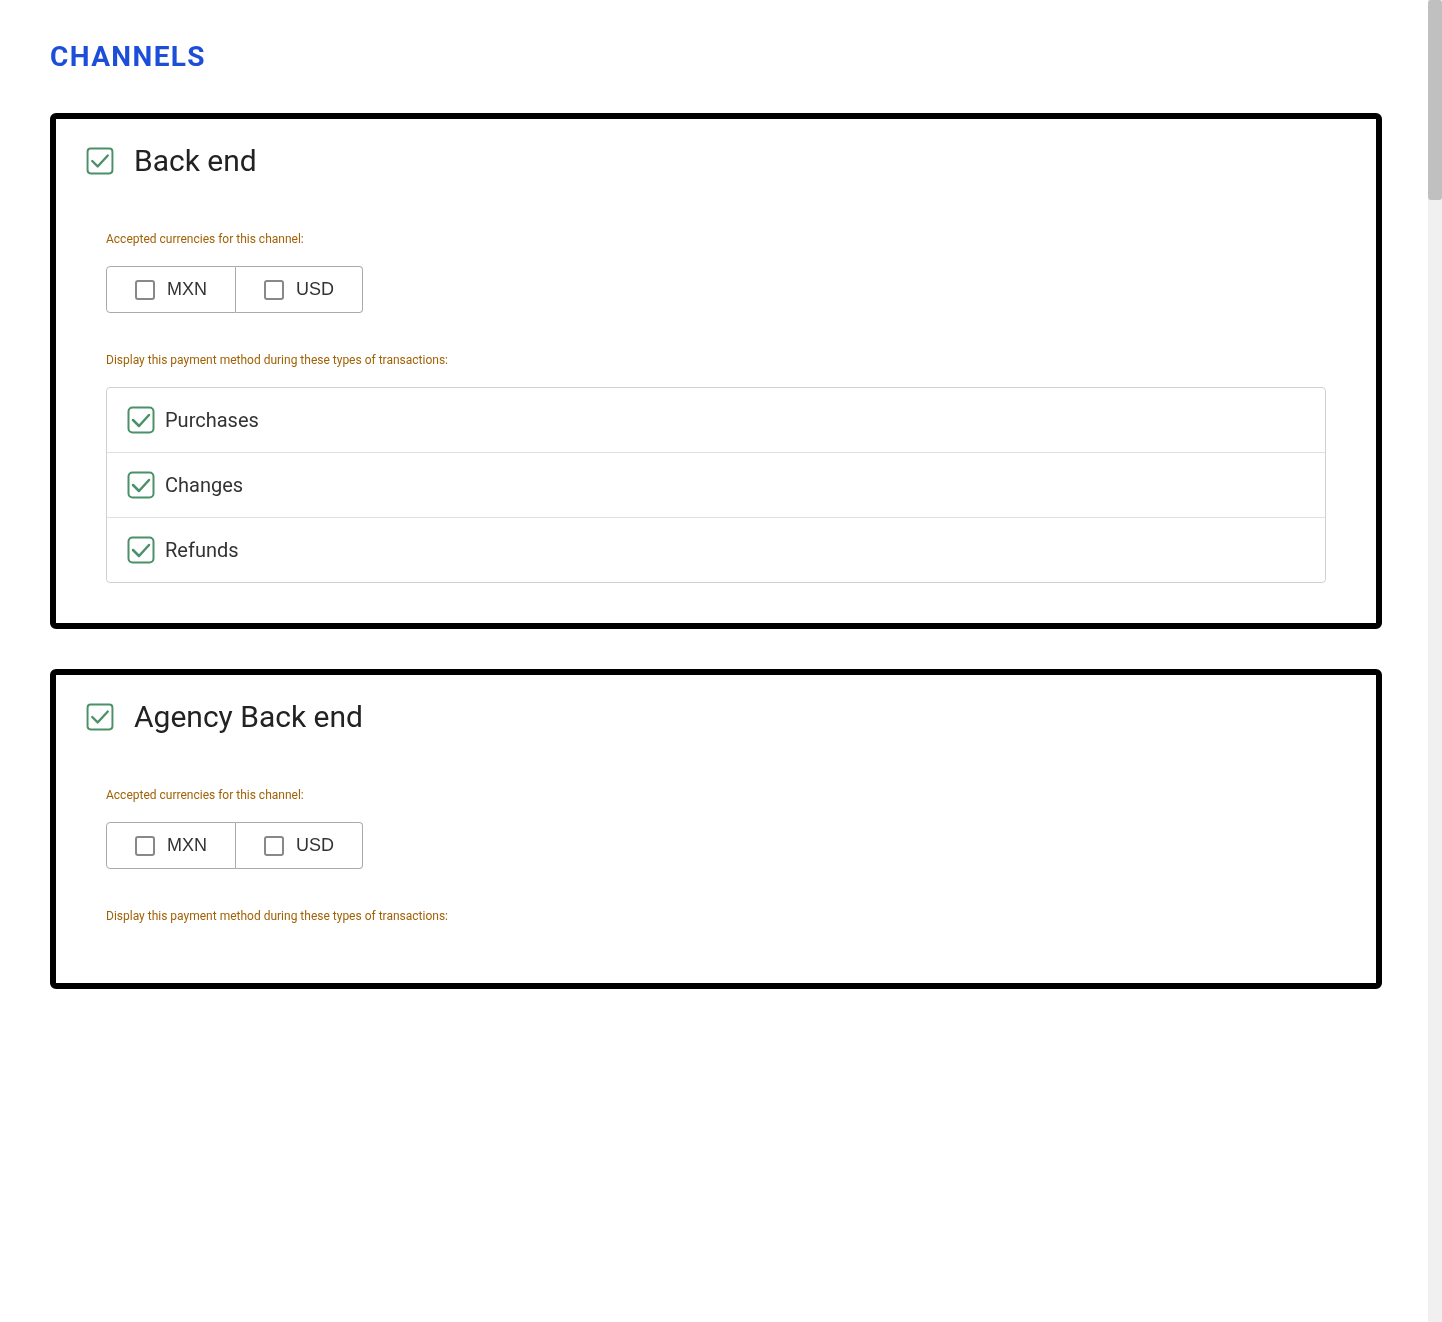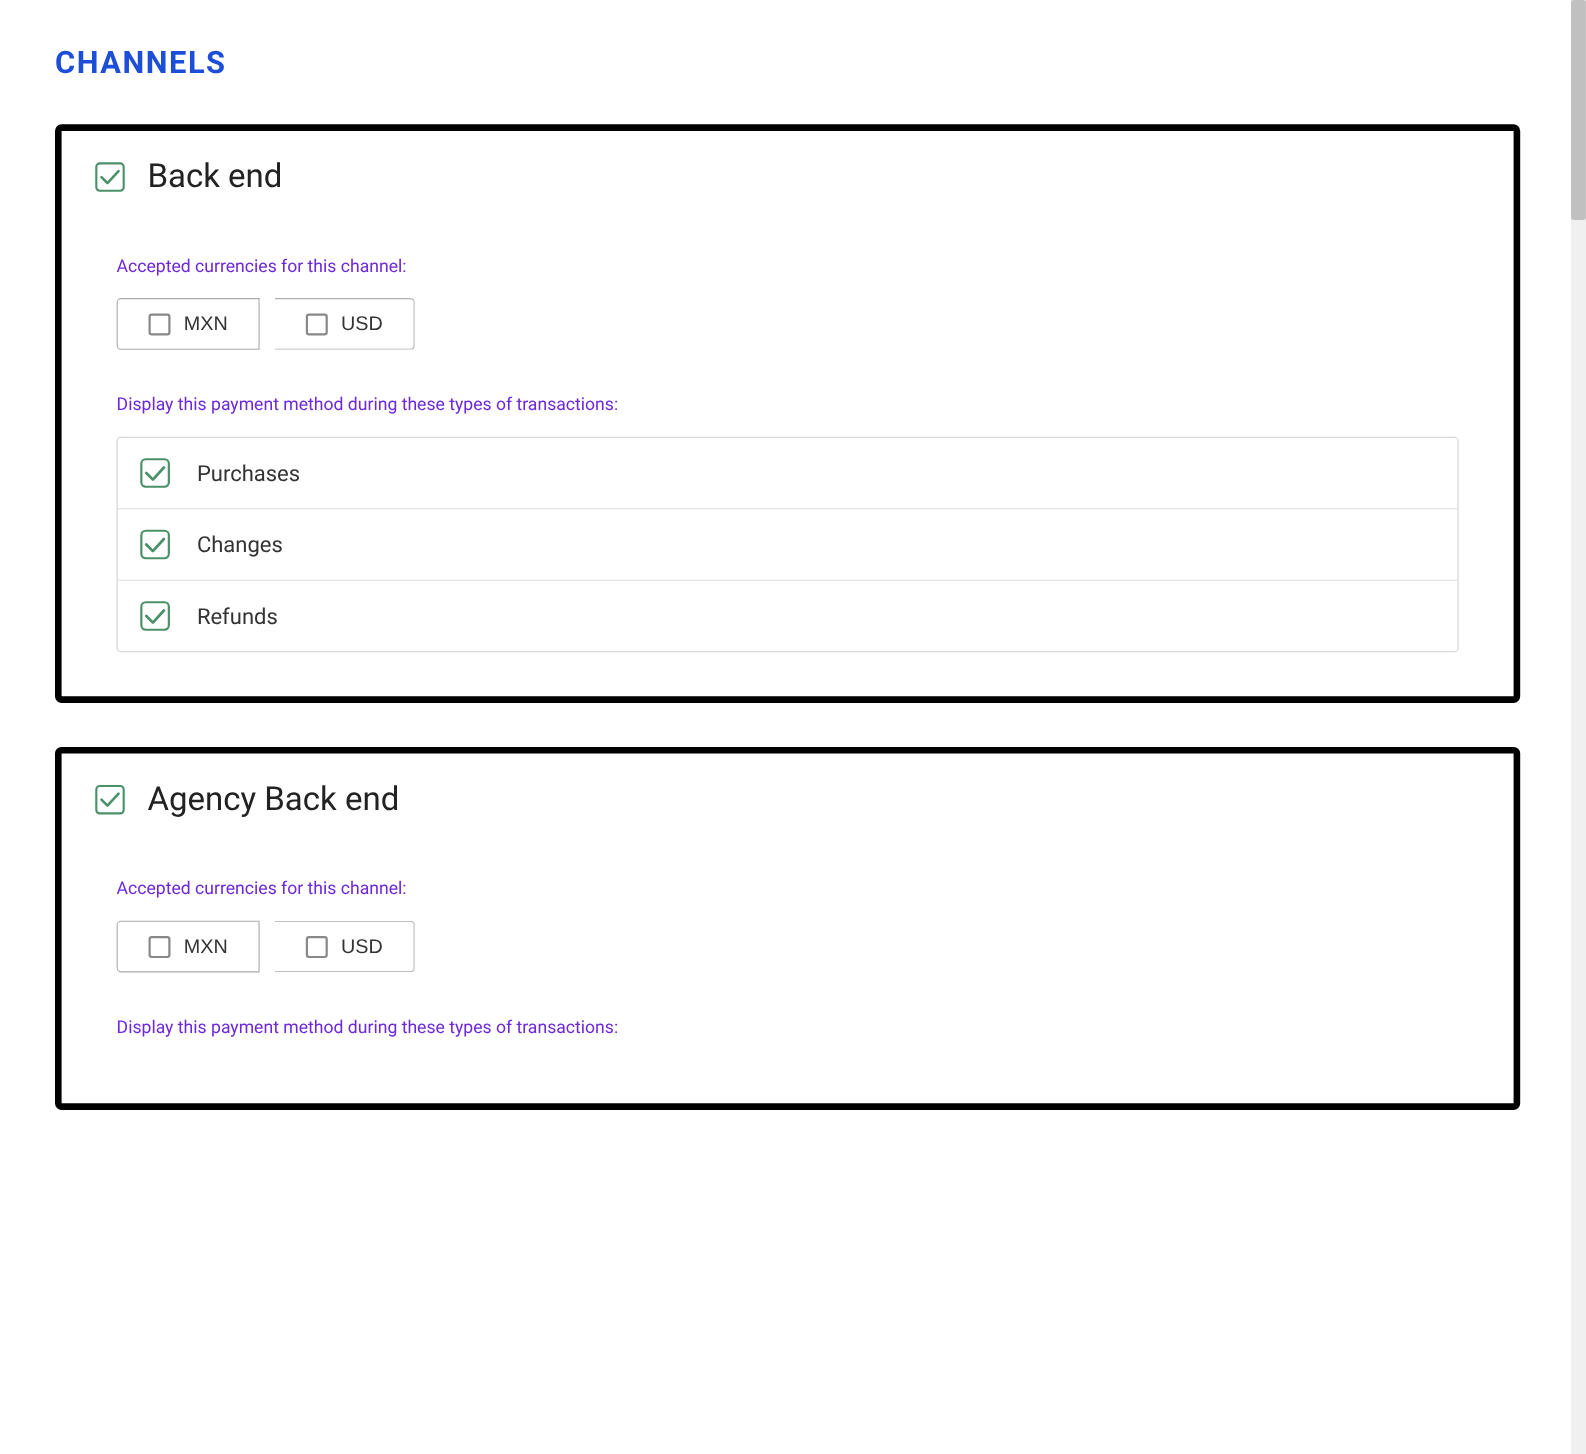--- a/index.html
+++ b/index.html
@@ -54,28 +54,28 @@
       font-size: 30px;
       font-weight: 400;
       color: #222222;
     }
 
     .channel-body {
       padding: 30px 50px 40px 50px;
     }
 
     .section-label {
-      font-size: 16px;
-      color: #6d28d9;
+      font-size: 12px;
+      color: #a16207;
       margin-bottom: 20px;
     }
 
     .currency-options {
       display: flex;
-      gap: 14px;
+      gap: 0;
       margin-bottom: 40px;
     }
 
     .currency-btn {
       display: flex;
       align-items: center;
       gap: 12px;
       padding: 12px 28px;
       border: 1px solid #aaaaaa;
       background: #ffffff;
@@ -105,21 +105,21 @@
 
     .transaction-types-container {
       border: 1px solid #d0d0d0;
       border-radius: 4px;
       overflow: hidden;
     }
 
     .transaction-item {
       display: flex;
       align-items: center;
-      gap: 24px;
+      gap: 10px;
       padding: 18px 20px;
       border-bottom: 1px solid #e0e0e0;
       font-size: 20px;
       color: #333333;
     }
 
     .transaction-item:last-child {
       border-bottom: none;
     }
 

